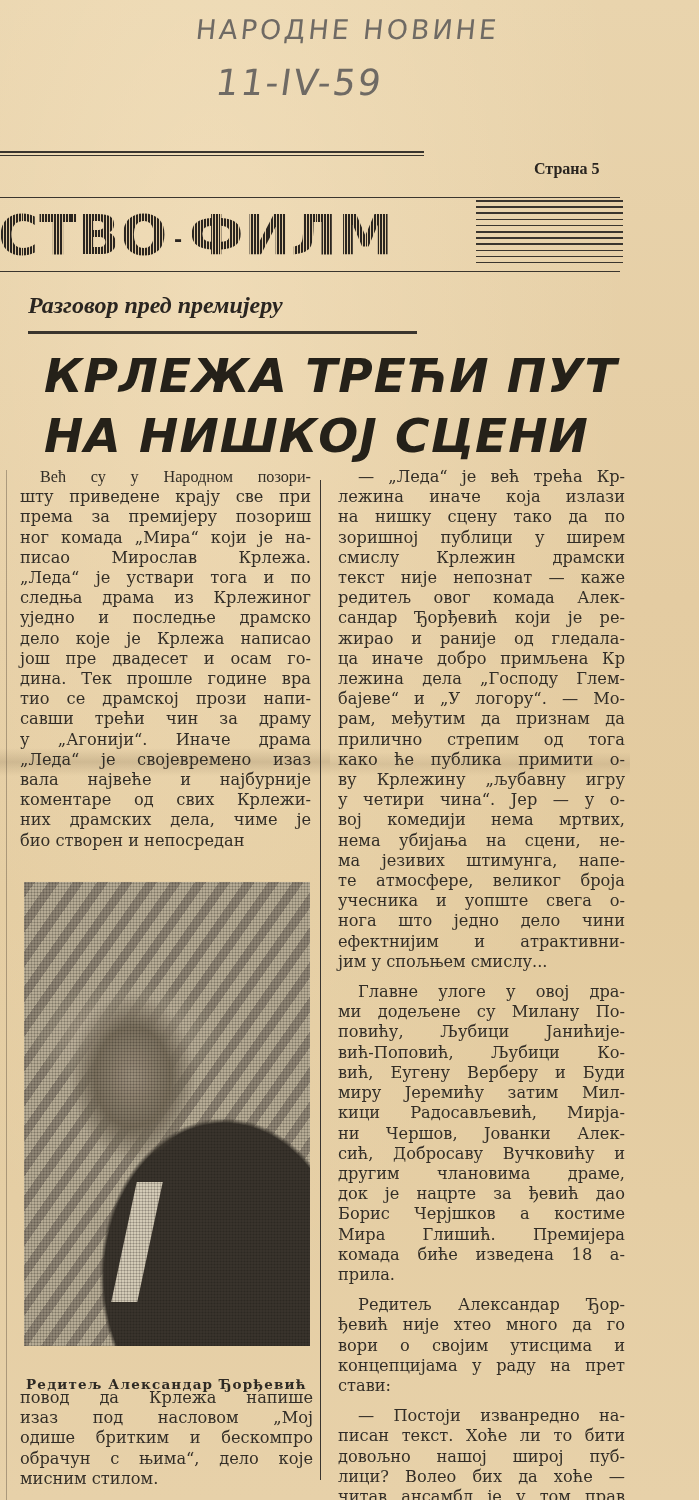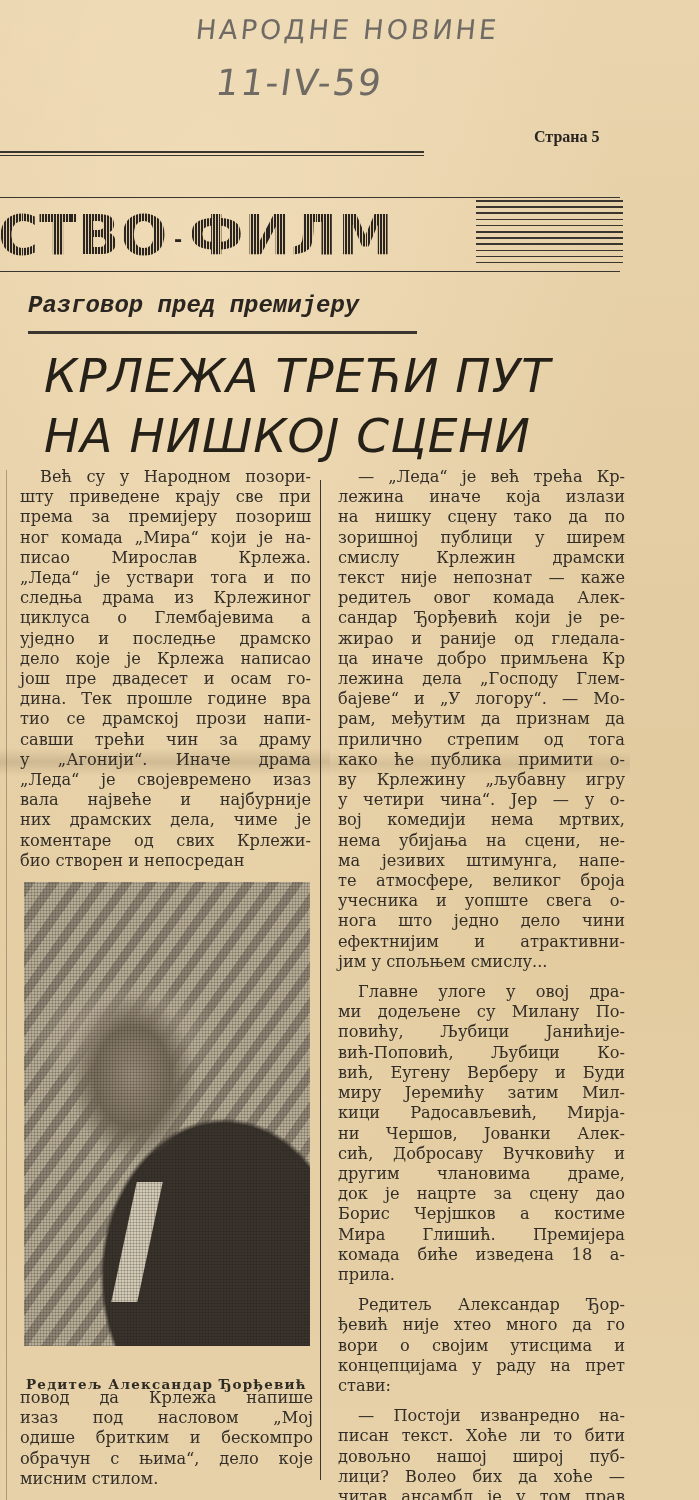--- a/index.html
+++ b/index.html
@@ -32,21 +32,21 @@
   }
   .hw-line1 { left: 196px; top: 14px; font-size: 27px; letter-spacing: 3px; transform: skewX(-6deg); }
   .hw-line2 { left: 216px; top: 62px; font-size: 36px; letter-spacing: 2px; transform: skewX(-8deg); }
 
   .rule-top {
     position: absolute; left: 0; top: 151px; width: 424px; height: 5px;
     border-top: 2px solid #3a352e; border-bottom: 1.5px solid #3a352e;
     box-sizing: border-box;
   }
   .page-num {
-    position: absolute; left: 534px; top: 128px;
+    position: absolute; left: 534px; top: 160px;
     font-family: "Liberation Serif", serif; font-weight: bold; font-size: 16px; color: #2a2520;
   }
   .rule-2 {
     position: absolute; left: 0; top: 197px; width: 620px; height: 0;
     border-top: 1.5px solid #3a352e;
   }
   .rule-3 {
     position: absolute; left: 0; top: 271px; width: 620px; height: 0;
     border-top: 1.5px solid #3a352e;
   }
@@ -60,31 +60,31 @@
     background: repeating-linear-gradient(90deg, #2a2520 0 2px, #e4cca2 2px 3px);
     -webkit-background-clip: text; background-clip: text; color: transparent;
   }
   .stripes {
     position: absolute; left: 476px; top: 200px; width: 147px; height: 68px;
     background: repeating-linear-gradient(180deg, #3a352e 0 1.5px, transparent 1.5px 6.2px);
   }
 
   .kicker {
     position: absolute; left: 28px; top: 292px;
-    font-family: Liberation Mono, monospace; font-style: italic; font-weight: bold;
+    font-family: Liberation Serif, serif; font-style: italic; font-weight: bold;
     font-size: 24px; color: #2a2520;
   }
   .kicker-rule {
     position: absolute; left: 28px; top: 331px; width: 389px; height: 3px;
     background: #3a352e;
   }
 
   .headline {
     position: absolute; left: 44px; top: 346px; width: 600px;
-    font-family: "DejaVu Sans", sans-serif; font-weight: normal; font-style: italic;
+    font-family: "DejaVu Sans", sans-serif; font-weight: bold; font-style: italic;
     font-size: 47px; line-height: 60px; color: #252119; letter-spacing: 1px;
   }
   .headline div { white-space: nowrap; }
 
   .col-divider {
     position: absolute; left: 320px; top: 480px; width: 0; height: 1000px;
     border-left: 1.5px solid #3a352e;
   }
   .left-edge {
     position: absolute; left: 6px; top: 470px; width: 0; height: 1030px;
@@ -153,39 +153,38 @@
 
 <div class="headline">
   <div>КРЛЕЖА ТРЕЋИ ПУТ</div>
   <div>НА НИШКОЈ СЦЕНИ</div>
 </div>
 
 <div class="left-edge"></div>
 <div class="col-divider"></div>
 
 <div class="col col-left-top" id="leftTop">
-    <span class="ln" style="padding-left: 20px;">Већ су у Народном позори-</span>
+    <span class="ln" style="padding-left: 20px; font-family: Liberation Serif, serif;">Већ су у Народном позори-</span>
     <span class="ln">шту приведене крају све при</span>
     <span class="ln">према за премијеру позориш</span>
     <span class="ln">ног комада „Мира“ који је на-</span>
     <span class="ln">писао Мирослав Крлежа.</span>
     <span class="ln">„Леда“ је уствари тога и по</span>
     <span class="ln">следња драма из Крлежиног</span>
-    <span class="ln">циклуса о Глембајевима а</span>
     <span class="ln">уједно и последње драмско</span>
     <span class="ln">дело које је Крлежа написао</span>
     <span class="ln">још пре двадесет и осам го-</span>
     <span class="ln">дина. Тек прошле године вра</span>
     <span class="ln">тио се драмској прози напи-</span>
     <span class="ln">савши трећи чин за драму</span>
     <span class="ln">у „Агонији“. Иначе драма</span>
     <span class="ln">„Леда“ је својевремено изаз</span>
     <span class="ln">вала највеће и најбурније</span>
+    <span class="ln">коментаре од свих Крлежи-</span>
     <span class="ln">них драмских дела, чиме је</span>
-    <span class="ln">коментаре од свих Крлежи-</span>
     <span class="ln last">био створен и непосредан</span>
   </div>
 
 <div class="photo">
   <div class="shirt"></div>
   <div class="halftone"></div>
 </div>
 <div class="caption">Редитељ Александар Ђорђевић</div>
 
 <div class="col col-left-bottom" id="leftBottom">
@@ -229,21 +228,21 @@
       <span class="ln" style="padding-left: 20px;">Главне улоге у овој дра-</span>
       <span class="ln">ми додељене су Милану По-</span>
       <span class="ln">повићу, Љубици Јанићије-</span>
       <span class="ln">вић-Поповић, Љубици Ко-</span>
       <span class="ln">вић, Еугену Верберу и Буди</span>
       <span class="ln">миру Јеремићу затим Мил-</span>
       <span class="ln">кици Радосављевић, Мирја-</span>
       <span class="ln">ни Чершов, Јованки Алек-</span>
       <span class="ln">сић, Добросаву Вучковићу и</span>
       <span class="ln">другим члановима драме,</span>
-      <span class="ln">док је нацрте за сцену дао</span>
+      <span class="ln">док је нацрте за ђевић дао</span>
       <span class="ln">Борис Черјшков а костиме</span>
       <span class="ln">Мира Глишић. Премијера</span>
       <span class="ln">комада биће изведена 18 а-</span>
       <span class="ln last">прила.</span>
     </div>
     <div class="para-gap"></div>
     <div>
       <span class="ln" style="padding-left: 20px;">Редитељ Александар Ђор-</span>
       <span class="ln">ђевић није хтео много да го</span>
       <span class="ln">вори о својим утисцима и</span>

